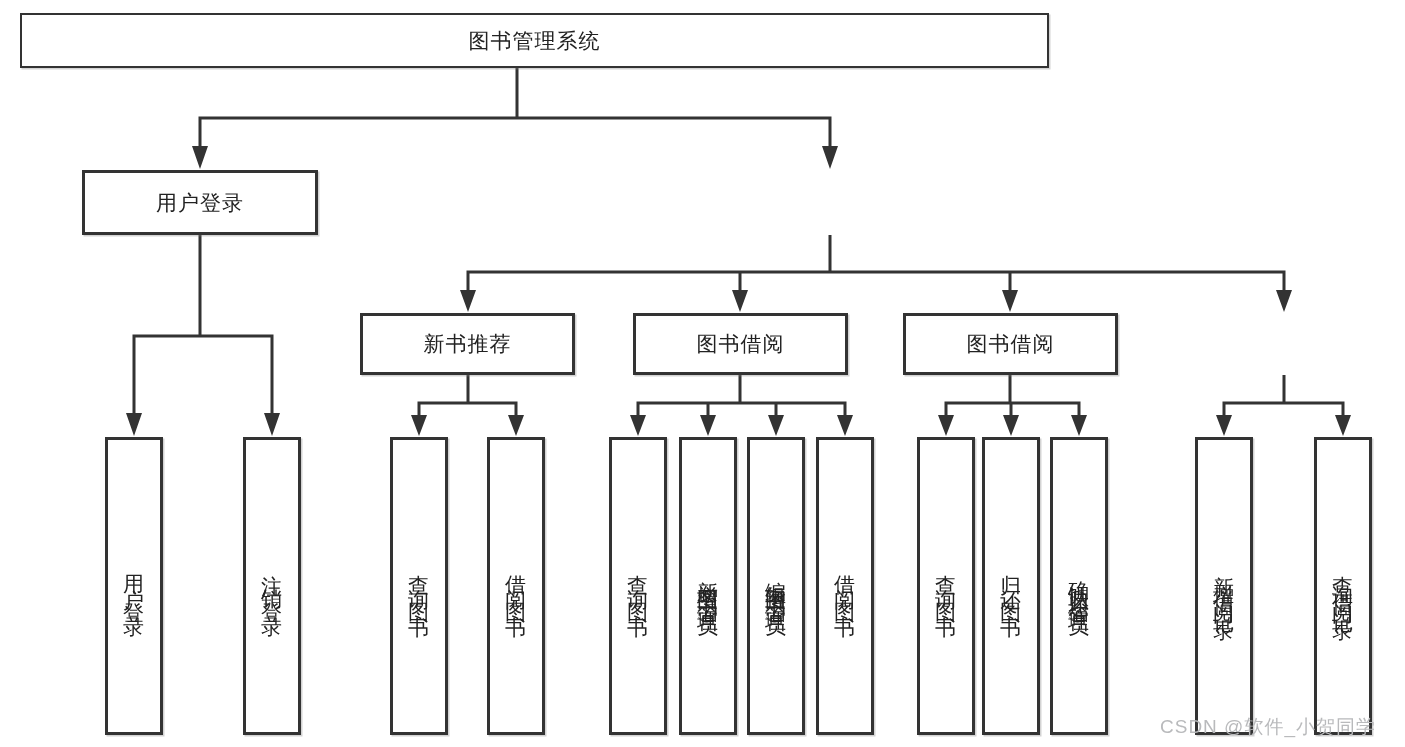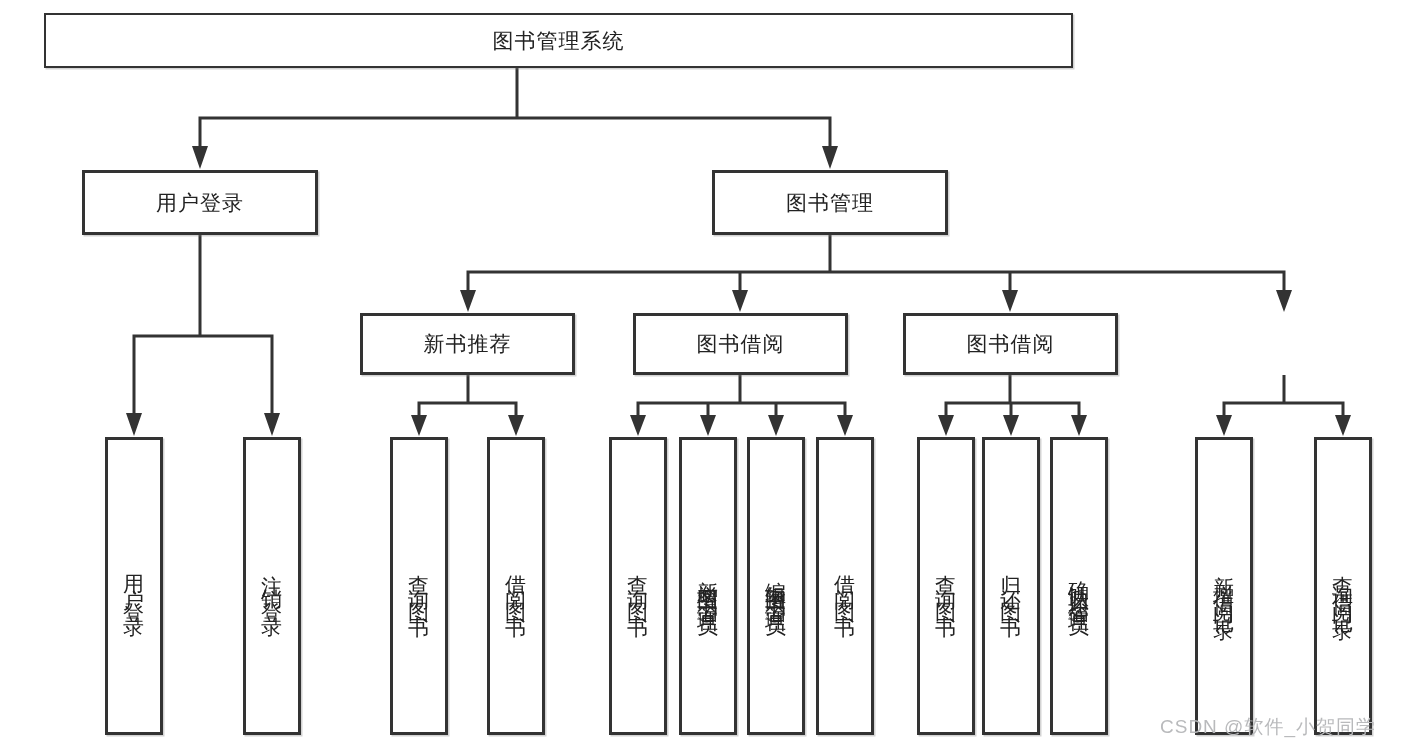--- a/index.html
+++ b/index.html
@@ -8,21 +8,21 @@
     font-family:"Liberation Sans","DejaVu Sans",sans-serif;color:#222222;
     overflow:hidden;
   }
   .connectors{position:absolute;left:0;top:0;z-index:1;}
   .box{
     position:absolute;box-sizing:border-box;background:#ffffff;
     border:3px solid #333333;display:flex;align-items:center;justify-content:center;
     box-shadow:1.5px 1.5px 0 rgba(130,130,130,0.35);z-index:2;
   }
   .hbox{font-size:21px;letter-spacing:1px;white-space:nowrap;}
-  .root{border-width:2px;margin-left:24px;}
+  .root{border-width:2px;}
   .vbox{
     writing-mode:vertical-rl;text-orientation:mixed;
     font-size:21px;line-height:1;
   }
   .wide{letter-spacing:14px;}
   .mid{letter-spacing:9px;}
   .tight{letter-spacing:5px;}
   .watermark{
     position:absolute;left:1160px;top:714px;z-index:3;
     font-size:19px;color:#b9babc;letter-spacing:1px;white-space:nowrap;
@@ -88,21 +88,20 @@
       M938 415 L954 415 L946 436 Z
       M1003 415 L1019 415 L1011 436 Z
       M1071 415 L1087 415 L1079 436 Z
       M1216 415 L1232 415 L1224 436 Z
       M1335 415 L1351 415 L1343 436 Z"></path>
   </svg>
 
   <div class="box hbox root" style="left:20px;top:13px;width:1029px;height:55px;">图书管理系统</div>
 
   <div class="box hbox" style="left:82px;top:170px;width:236px;height:65px;">用户登录</div>
-  <div class="box hbox" style="left:712px;top:170px;width:236px;height:65px;">图书管理</div>
 
   <div class="box hbox" style="left:360px;top:313px;width:215px;height:62px;">新书推荐</div>
   <div class="box hbox" style="left:633px;top:313px;width:215px;height:62px;">图书借阅</div>
   <div class="box hbox" style="left:903px;top:313px;width:215px;height:62px;">图书借阅</div>
 
   <div class="box vbox wide" style="left:105px;top:437px;width:58px;height:298px;">用户登录</div>
   <div class="box vbox wide" style="left:243px;top:437px;width:58px;height:298px;">注销登录</div>
 
   <div class="box vbox wide" style="left:390px;top:437px;width:58px;height:298px;">查询图书</div>
   <div class="box vbox wide" style="left:487px;top:437px;width:58px;height:298px;">借阅图书</div>

